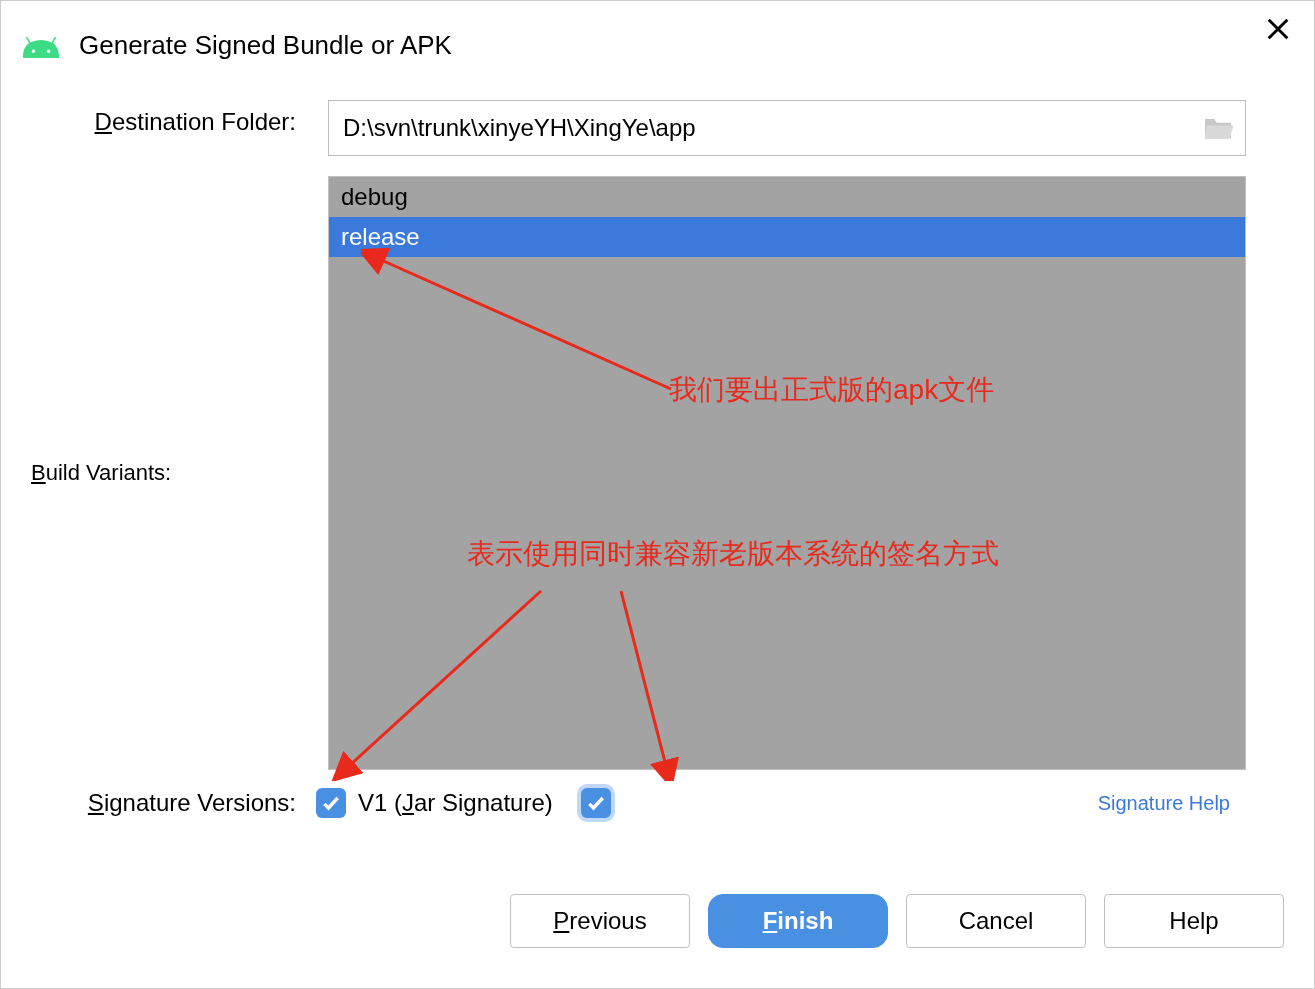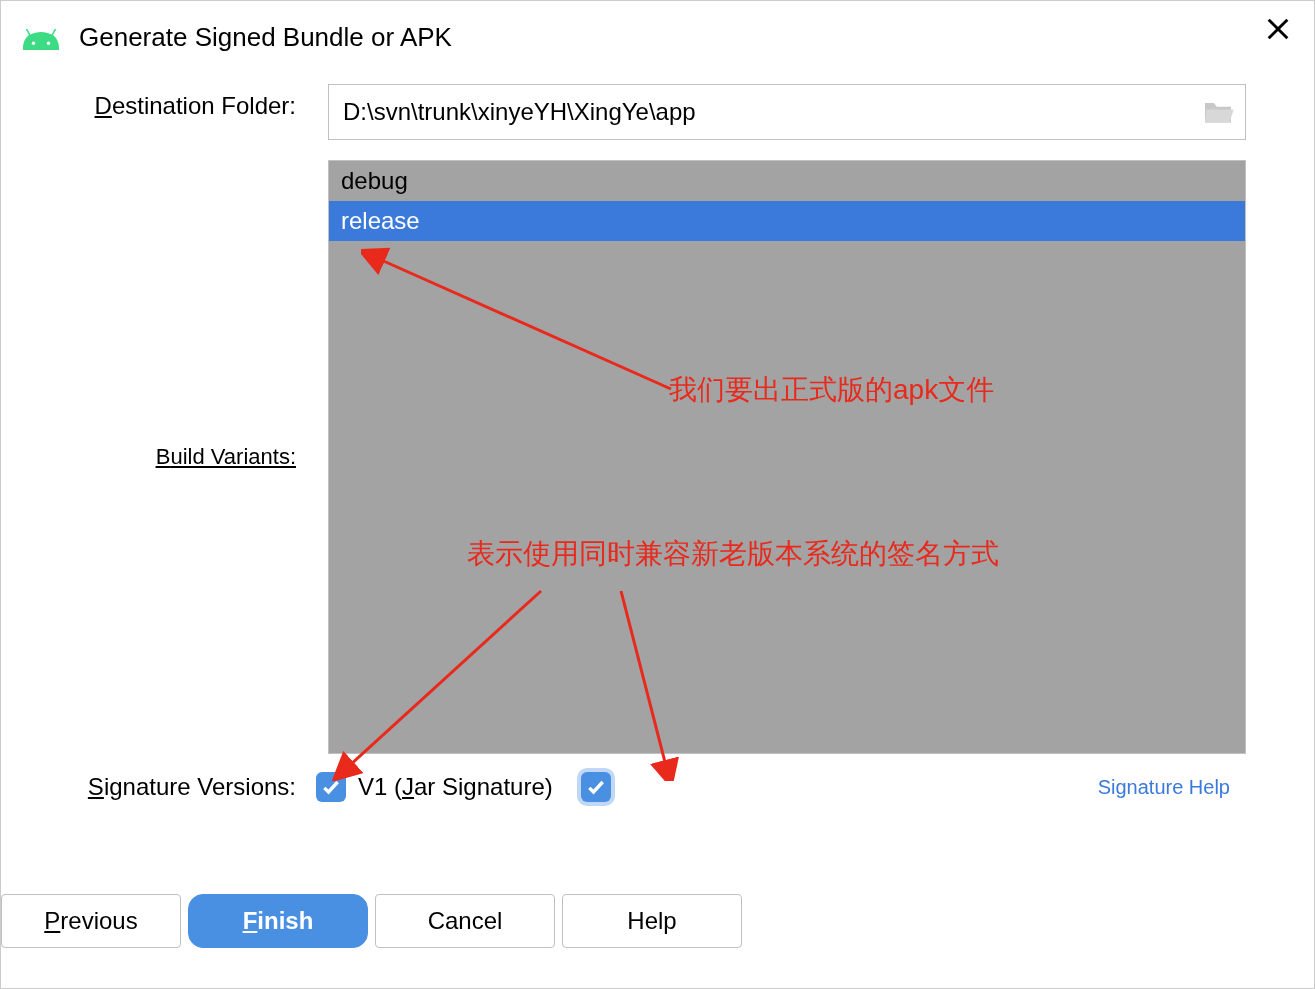--- a/index.html
+++ b/index.html
@@ -14,21 +14,21 @@
     color: #000;
     width: 1315px;
     height: 989px;
     position: relative;
     overflow: hidden;
     border: 1px solid #ccc;
   }
   .titlebar {
     display: flex;
     align-items: center;
-    padding: 21px 22px;
+    padding: 29px 22px;
     position: relative;
   }
   .android-icon {
     width: 36px;
     height: 30px;
     margin-right: 20px;
     display: flex;
     align-items: flex-end;
     justify-content: center;
   }
@@ -98,24 +98,23 @@
     font-size: 24px;
     cursor: pointer;
   }
   .list-item.selected {
     background: #3B7ADB;
     color: #fff;
   }
   .variants-label-col {
     display: flex;
     align-items: center;
-    justify-content: flex-end;
+    justify-content: flex-start;
     width: 285px;
     padding-right: 20px;
-    text-decoration: underline;
   }
   .sig-row {
     display: flex;
     align-items: center;
     margin-top: 18px;
   }
   .sig-label {
     width: 285px;
     text-align: right;
     padding-right: 20px;
@@ -148,22 +147,22 @@
   }
   .sig-help {
     color: #3B7ADB;
     font-size: 20px;
     margin-left: auto;
     cursor: pointer;
     margin-right:54px;
   }
   .button-row {
     display: flex;
-    justify-content: flex-start;
-    gap: 7px;
+    justify-content: flex-end;
+    gap: 18px;
     padding: 20px 30px 20px 0;
     position: absolute;
     bottom: 20px;
     right: 0;
     left: 0;
   }
   .btn {
     min-width: 180px;
     height: 54px;
     border: 1px solid #c0c0c0;

